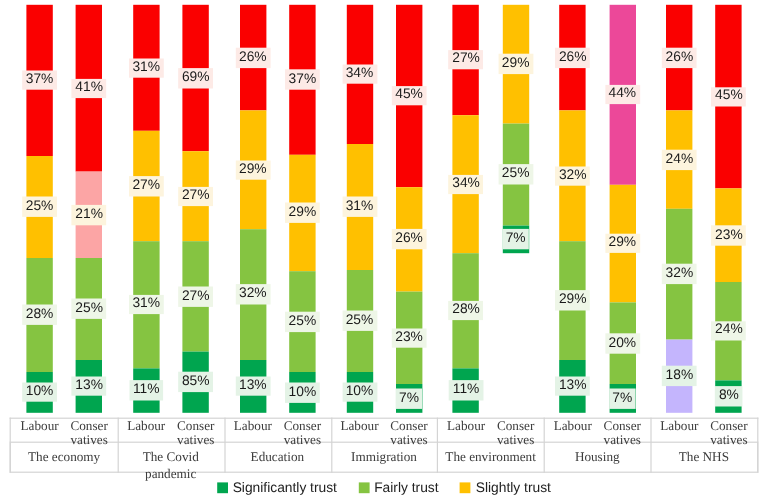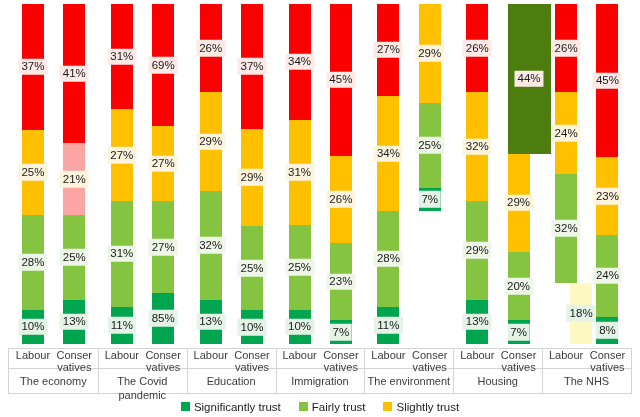--- a/index.html
+++ b/index.html
@@ -88,20 +88,21 @@
     height: 26px;
     border: 1px solid #d4d4d4;
     border-top: 1px solid #d4d4d4;
     box-sizing: border-box;
     pointer-events: none;
   }
   .axis-group {
     position: absolute;
     top: 348px;
     height: 28px;
+    font-family: Liberation Serif, serif;
   }
   .axis-sep {
     position: absolute;
     top: 348px;
     width: 1px;
     height: 46px;
     background: #d4d4d4;
   }
   .series-tick {
     position: absolute;
@@ -332,21 +333,21 @@
             <div class="seg s1" style="background: rgb(133, 196, 65); height: 29%;">
               <div class="seg-label">29%</div>
             </div>
             <div class="seg s0" style="background: rgb(0, 165, 79); height: 13%;">
               <div class="seg-label">13%</div>
             </div>
           </div>
         </div>
         <div class="bar-slot" style="left: 54.31px;">
           <div class="bar">
-            <div class="seg s3" style="background: #4d7c0f; height: 44%; padding-left: 21px;">
+            <div class="seg s3" style="background: #ec4899; height: 44%;">
               <div class="seg-label">44%</div>
             </div>
             <div class="seg s2" style="background: rgb(255, 192, 0); height: 29%;">
               <div class="seg-label">29%</div>
             </div>
             <div class="seg s1" style="background: rgb(133, 196, 65); height: 20%;">
               <div class="seg-label">20%</div>
             </div>
             <div class="seg s0" style="background: rgb(0, 165, 79); height: 7%;">
               <div class="seg-label">7%</div>
@@ -359,21 +360,21 @@
           <div class="bar">
             <div class="seg s3" style="background: rgb(250, 0, 0); height: 26%;">
               <div class="seg-label">26%</div>
             </div>
             <div class="seg s2" style="background: rgb(255, 192, 0); height: 24%;">
               <div class="seg-label">24%</div>
             </div>
             <div class="seg s1" style="background: rgb(133, 196, 65); height: 32%;">
               <div class="seg-label">32%</div>
             </div>
-            <div class="seg s0" style="background: #fef9c3; height: 18%; margin-left: 15px;">
+            <div class="seg s0" style="background: #c4b5fd; height: 18%;">
               <div class="seg-label">18%</div>
             </div>
           </div>
         </div>
         <div class="bar-slot" style="left: 54.31px;">
           <div class="bar">
             <div class="seg s3" style="background: rgb(250, 0, 0); height: 45%;">
               <div class="seg-label">45%</div>
             </div>
             <div class="seg s2" style="background: rgb(255, 192, 0); height: 23%;">

